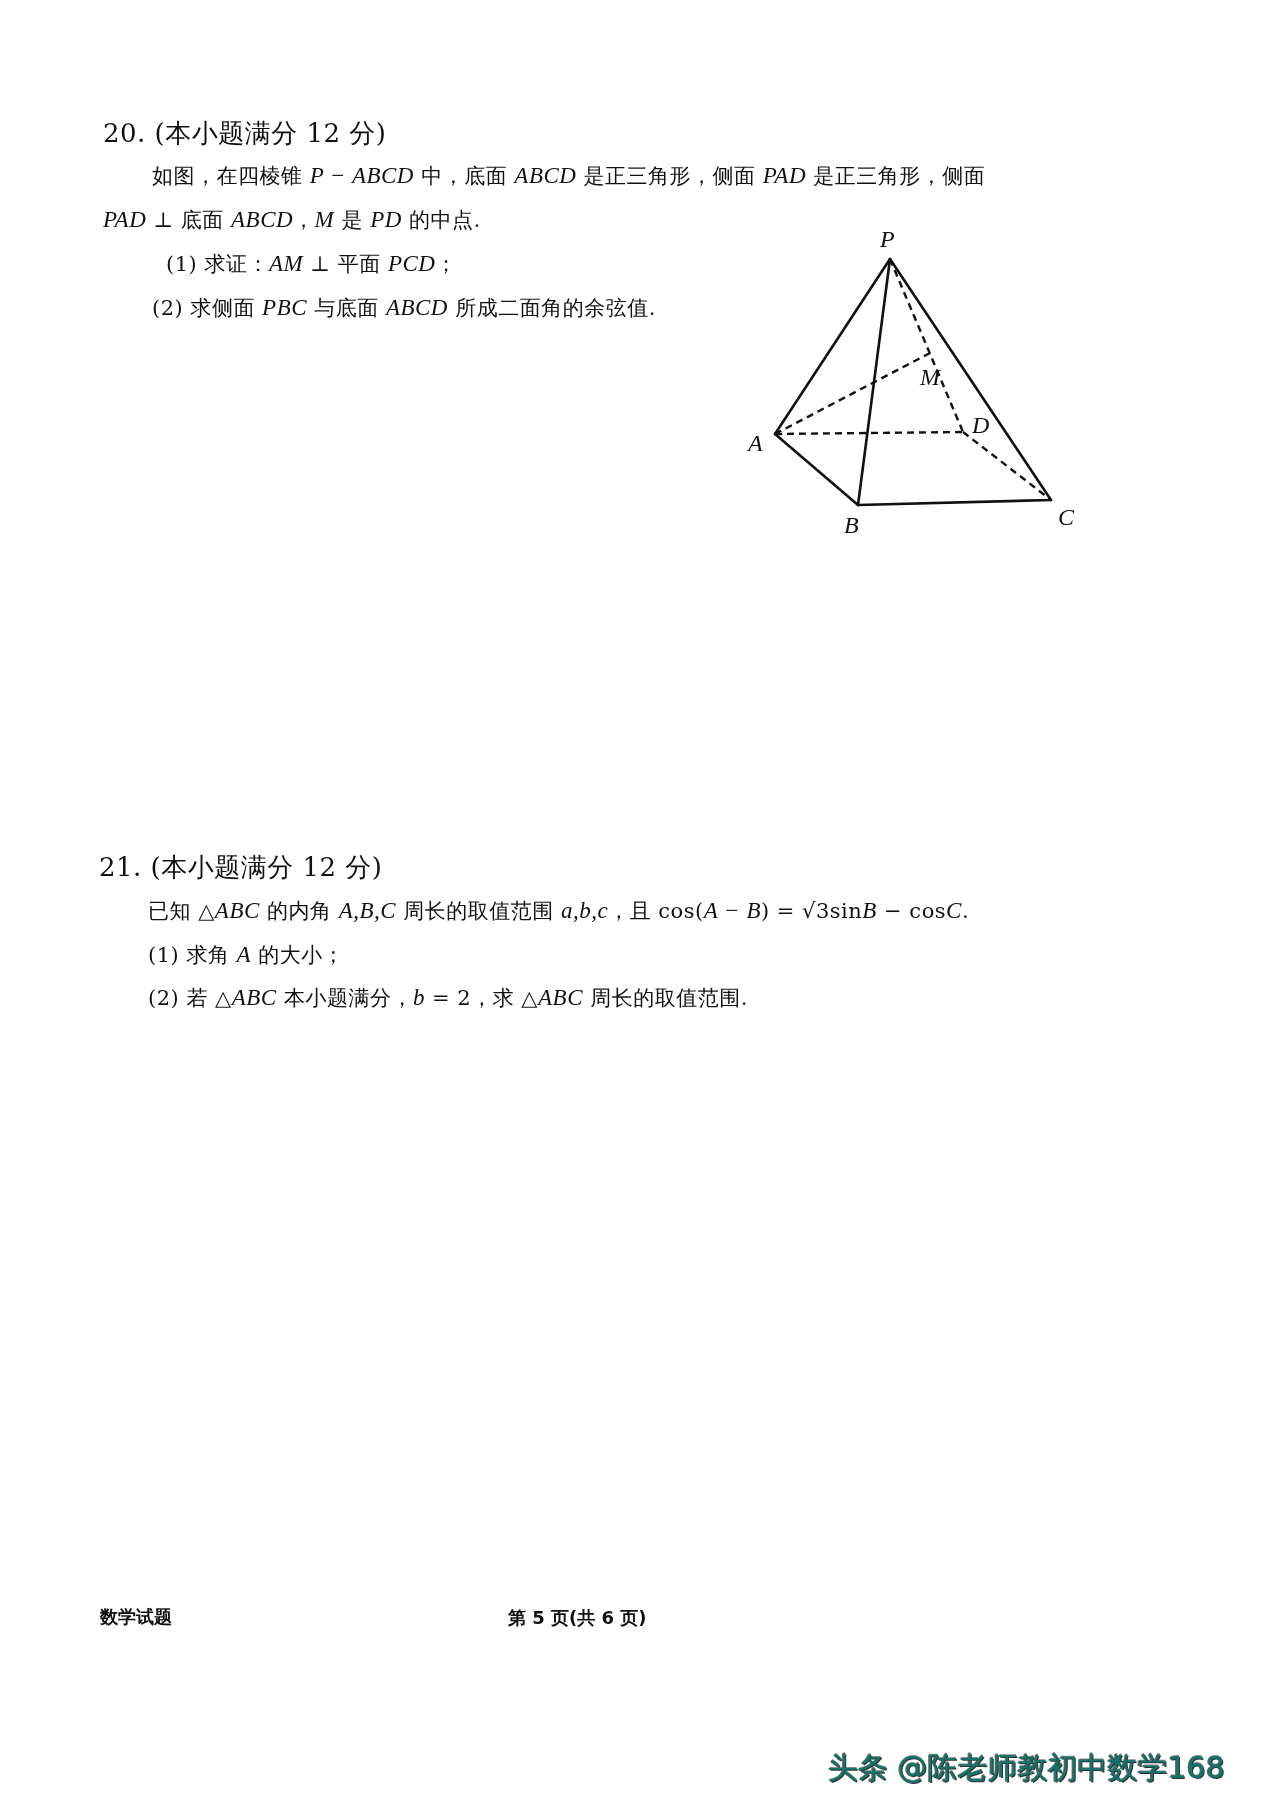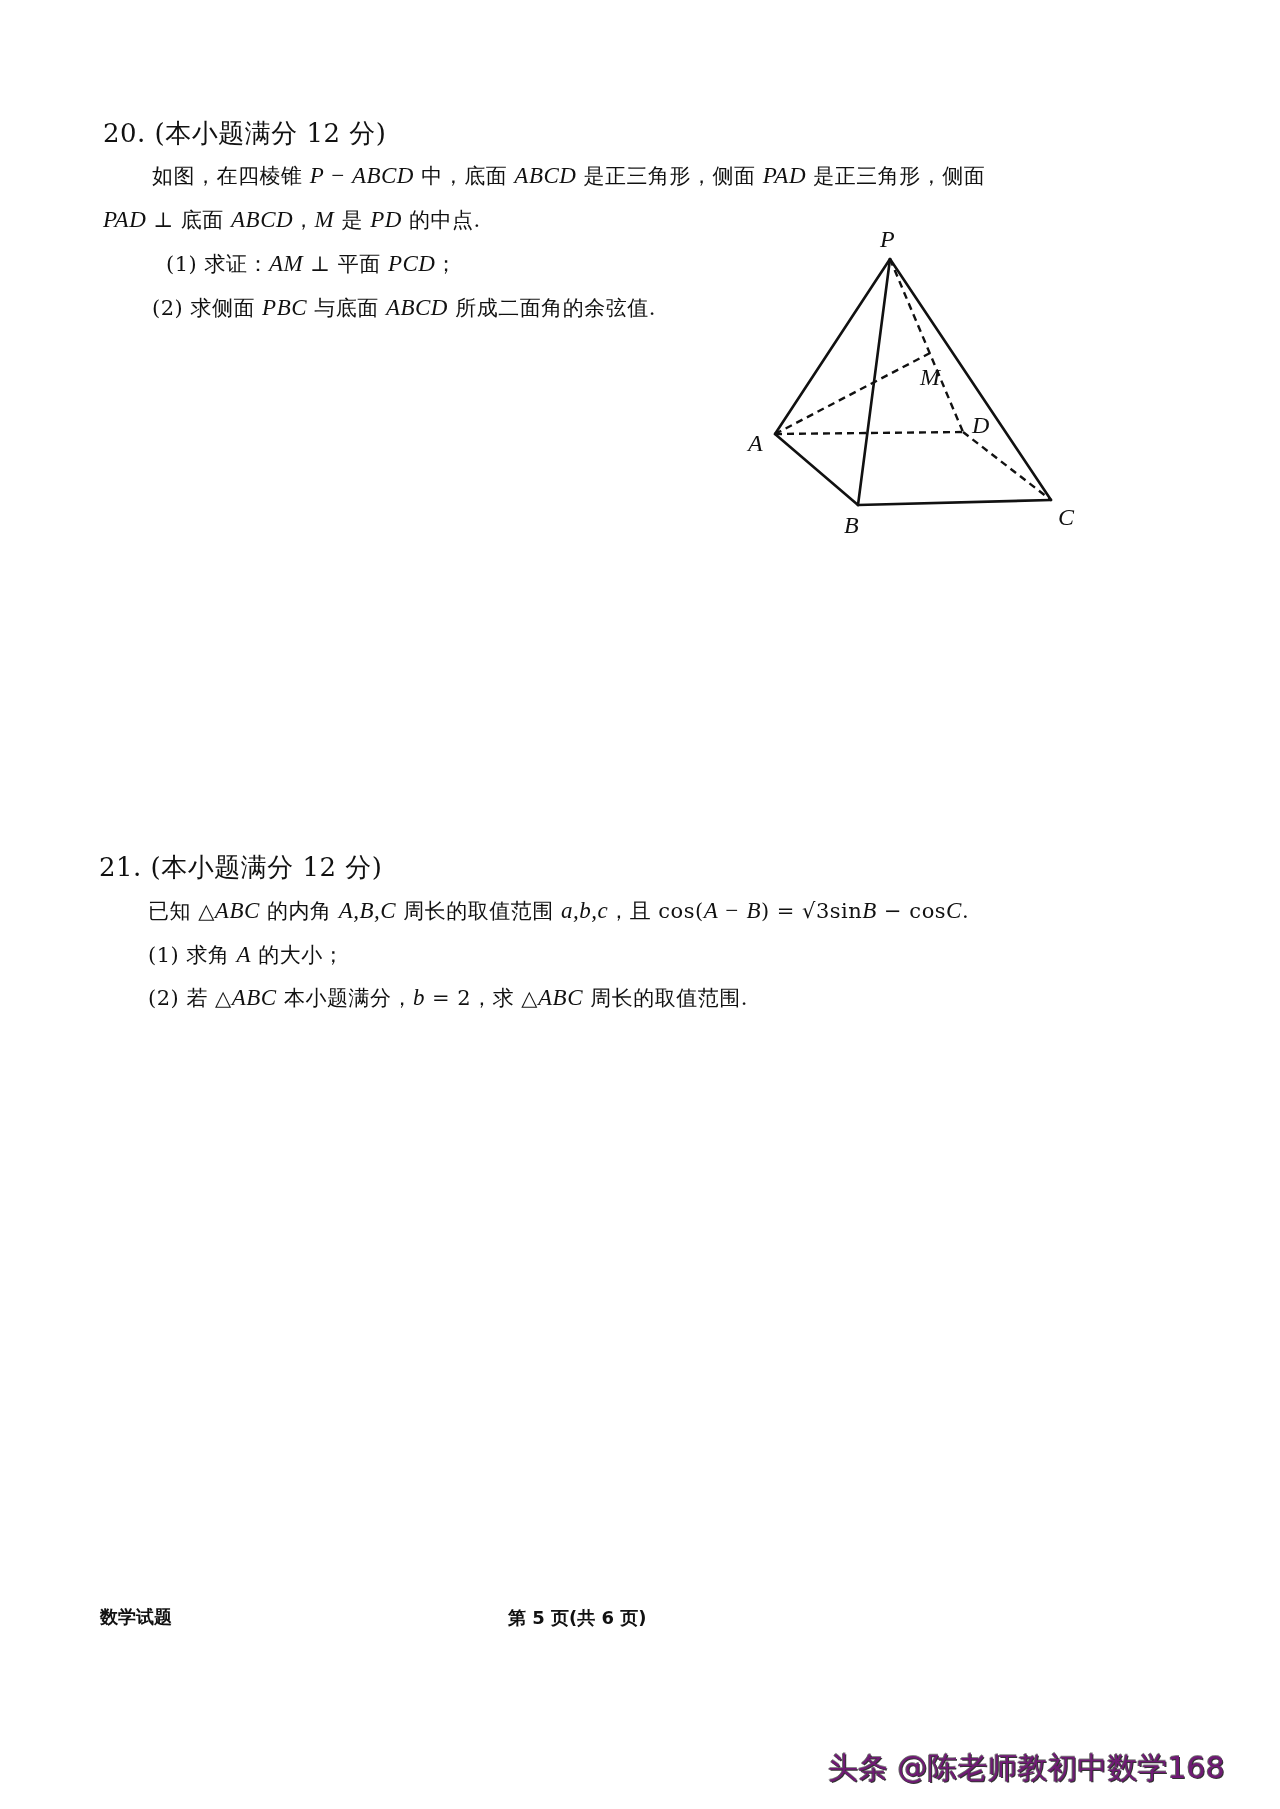--- a/index.html
+++ b/index.html
@@ -5,21 +5,21 @@
   html, body { margin:0; padding:0; background:#ffffff; }
   body { width:1280px; height:1809px; position:relative; overflow:hidden;
          font-family:"DejaVu Serif", "Liberation Serif", serif; color:#111; }
   .line { position:absolute; font-size:21px; line-height:30px; white-space:nowrap; letter-spacing:0.5px; }
   .line i { font-style:italic; font-family:"Liberation Serif", "DejaVu Serif", serif; font-size:23px; }
   .hdr { font-size:26px; }
   .diagram { position:absolute; left:740px; top:225px; width:380px; height:330px; }
   .lbl { font-family:"Liberation Serif", serif; font-style:italic; font-size:24px; fill:#111; }
   .footer { position:absolute; font-family:"DejaVu Sans", sans-serif; font-weight:bold; font-size:18px; }
   .watermark { position:absolute; left:828px; top:1748px; font-family:"DejaVu Sans", sans-serif;
-               font-size:30px; color:#701a75; text-shadow:1px 1px 0 #333, -1px 0 0 #666, 0 -1px 0 #888; letter-spacing:0px; }
+               font-size:30px; color:#0f766e; text-shadow:1px 1px 0 #333, -1px 0 0 #666, 0 -1px 0 #888; letter-spacing:0px; }
 </style>
 </head>
 <body>
 
 <div class="line hdr" style="left:103px; top:118px;">20. (本小题满分 12 分)</div>
 
 <div class="line" style="left:152px; top:161px;">
   <span>如图，在四棱锥 </span><i>P − ABCD</i><span> 中，底面 </span><i>ABCD</i><span> 是正三角形，侧面 </span><i>PAD</i><span> 是正三角形，侧面</span>
 </div>
 

